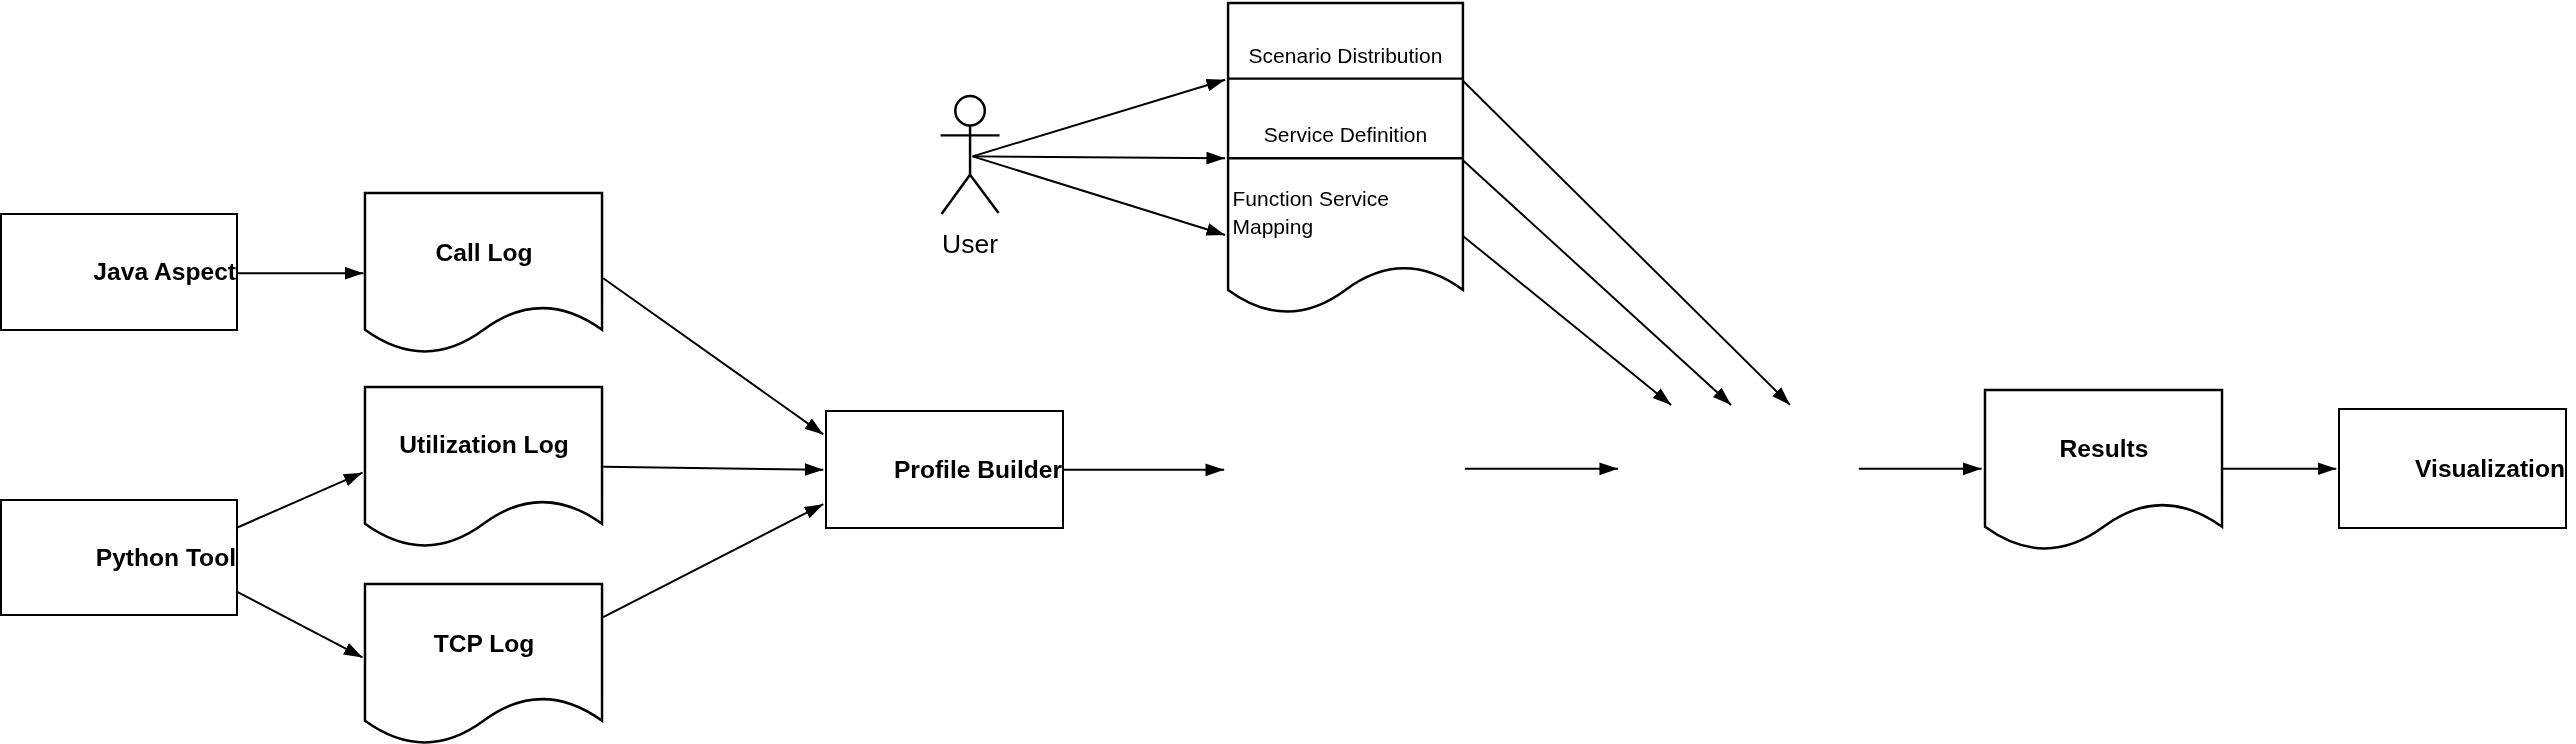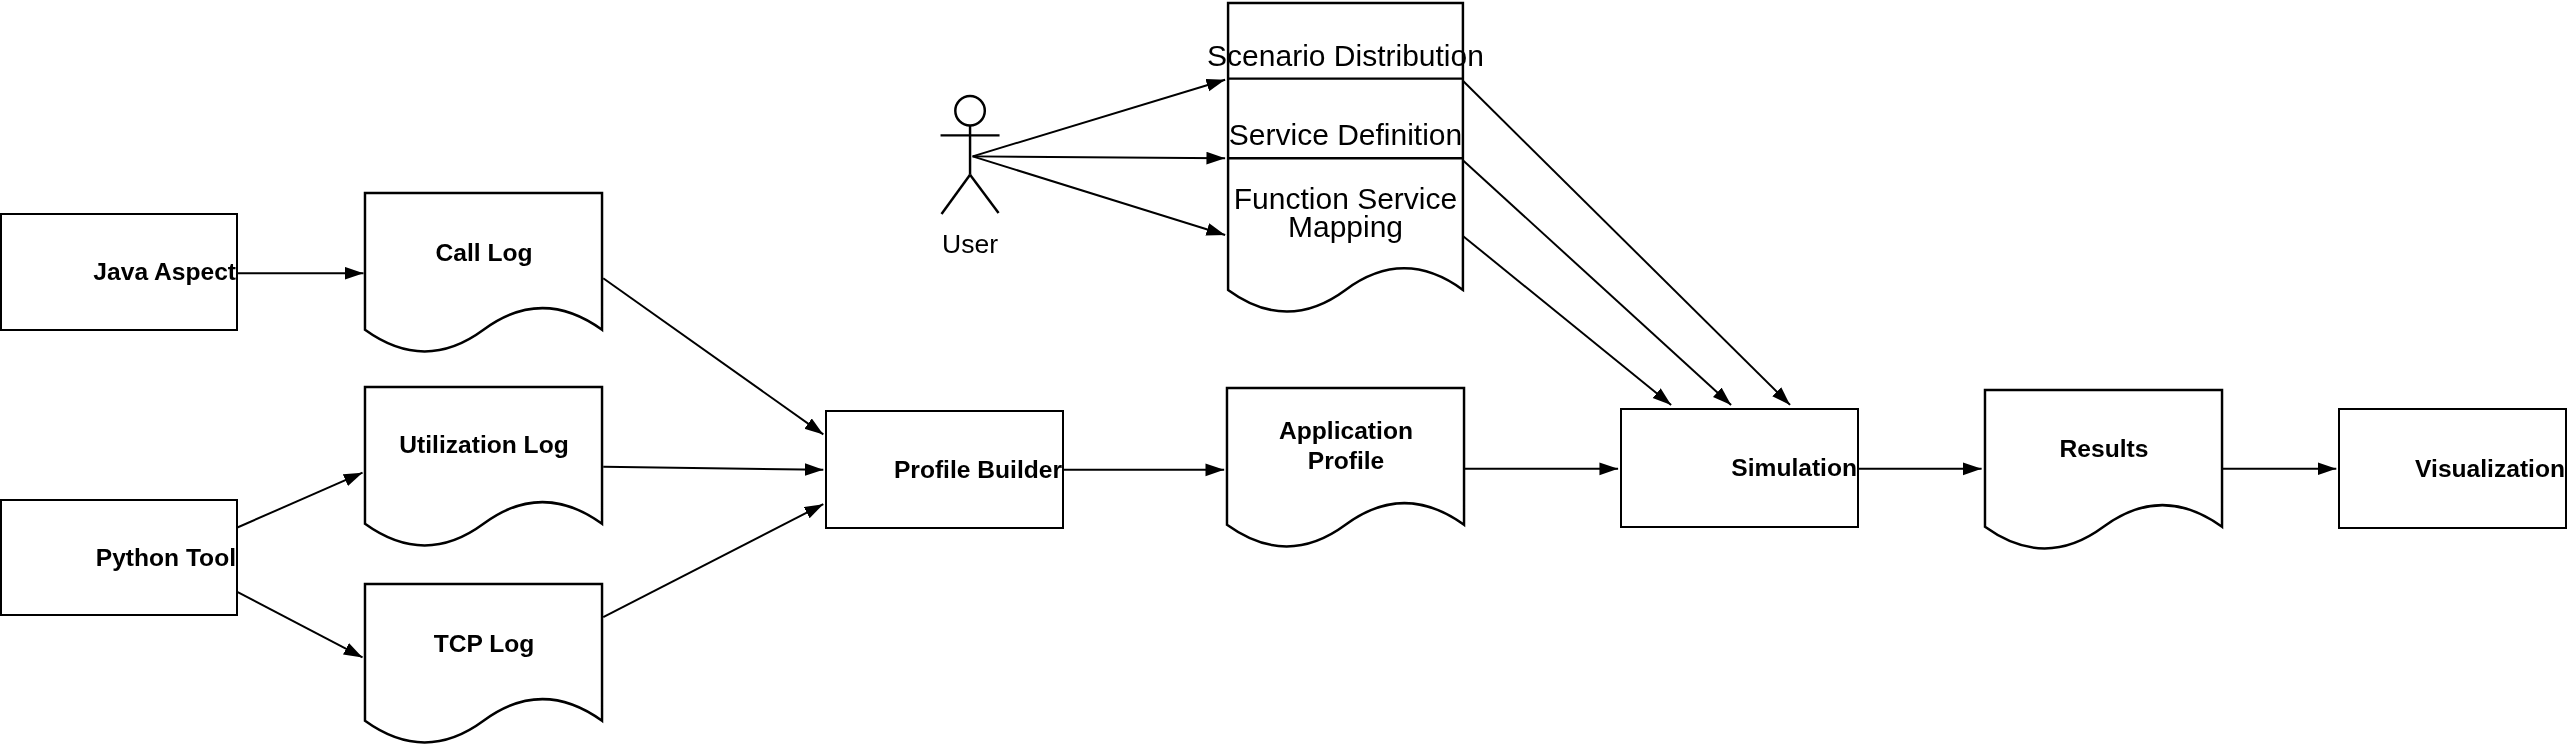--- a/index.html
+++ b/index.html
@@ -53,24 +53,23 @@
   .doclbl {
     position: absolute;
     left: 50%;
     transform: translate(-50%, -50%);
   }
   .wrap2 { white-space: normal; }
   .stacklbl {
     position: absolute;
     left: 50%;
     transform: translate(-50%, -50%);
-    font-size: 30px;
+    font-size: 21px;
     line-height: 27.5px;
     font-weight: normal;
-    text-align: center;
     white-space: nowrap;
   }
   .userlbl {
     position: absolute;
     transform: translate(-50%, -50%);
     font-size: 26.5px;
     font-weight: normal;
     white-space: nowrap;
     z-index: 2;
   }
@@ -106,30 +105,21 @@
     <svg class="docsvg" width="240" height="187" viewBox="0 0 244 190">
       <path d="M1,1 L242,1 L242,140 Q181,96 121.5,140 Q62,184 1,140 Z" fill="#ffffff" stroke="#000000" stroke-width="2.5"></path>
     </svg>
     <span class="lbl bold doclbl" style="top:61px;">TCP Log</span>
   </div>
 
   <div class="node rectnode" style="left:825px; top:410px; width:239px; height:119px;">
     <span class="lbl bold">Profile Builder</span>
   </div>
 
-  <div class="node" style="left:1226px; top:387px; width:240px; height:187px;">
-    <svg class="docsvg" width="240" height="187" viewBox="0 0 244 190">
-      <path d="M1,1 L242,1 L242,140 Q181,96 121.5,140 Q62,184 1,140 Z" fill="#ffffff" stroke="#000000" stroke-width="2.5"></path>
-    </svg>
-    <span class="lbl bold doclbl wrap2" style="top:59px; width:206px;">Application Profile</span>
-  </div>
 
-  <div class="node rectnode" style="left:1620px; top:408px; width:239px; height:120px;">
-    <span class="lbl bold">Simulation</span>
-  </div>
 
   <div class="node" style="left:1984px; top:389px; width:240px; height:187px;">
     <svg class="docsvg" width="240" height="187" viewBox="0 0 244 190">
       <path d="M1,1 L242,1 L242,140 Q181,96 121.5,140 Q62,184 1,140 Z" fill="#ffffff" stroke="#000000" stroke-width="2.5"></path>
     </svg>
     <span class="lbl bold doclbl" style="top:60px;">Results</span>
   </div>
 
   <div class="node rectnode" style="left:2338px; top:408px; width:229px; height:121px;">
     <span class="lbl bold">Visualization</span>

